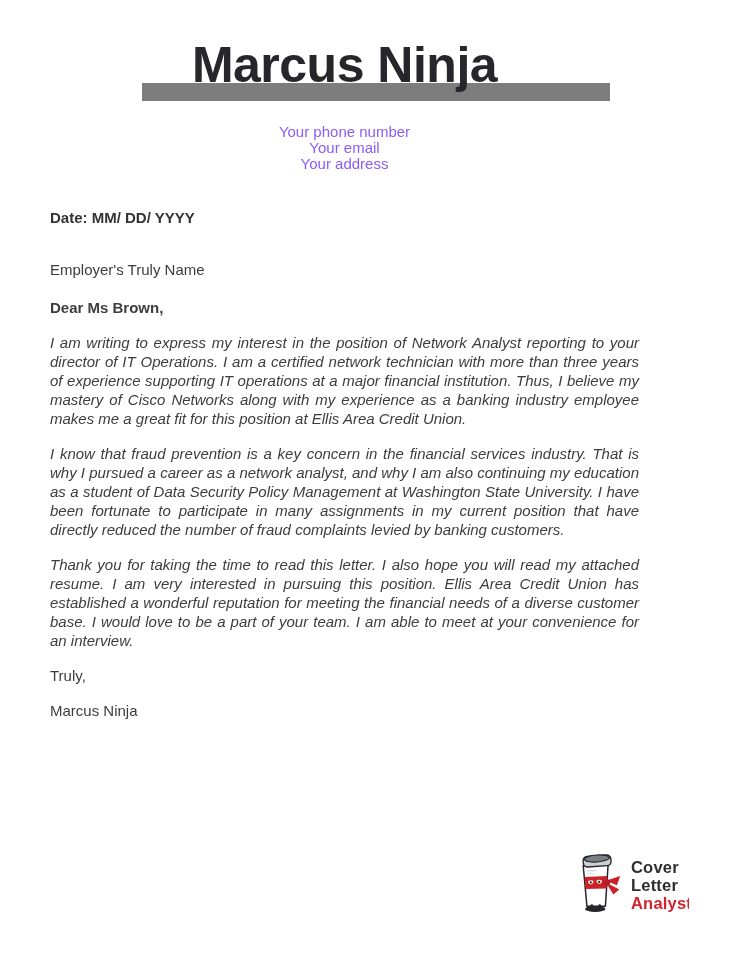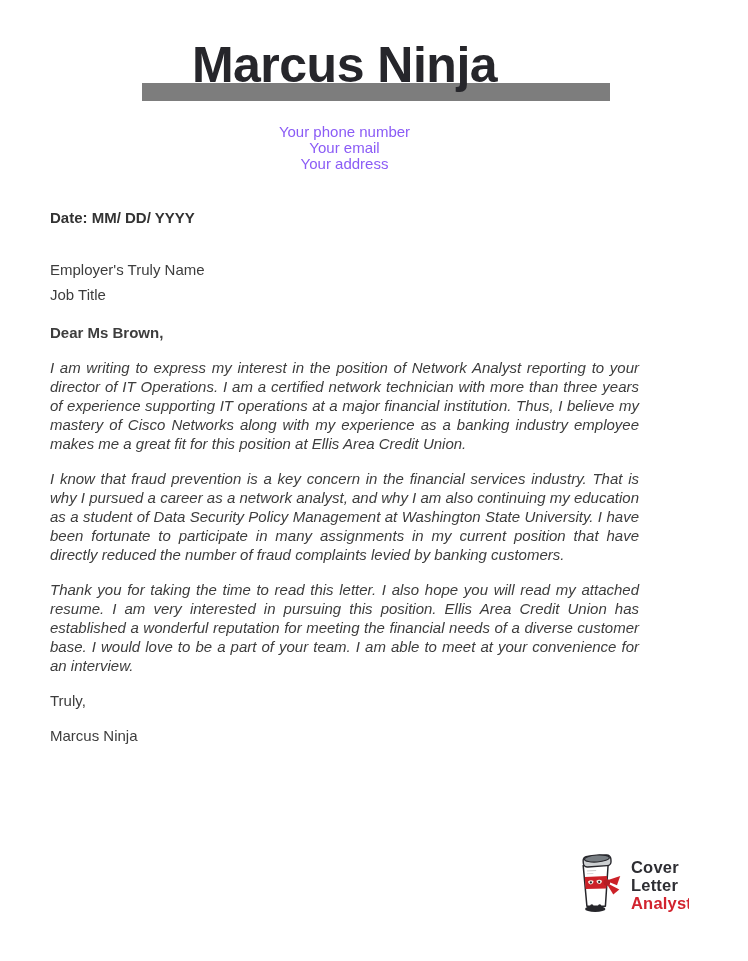--- a/index.html
+++ b/index.html
@@ -128,21 +128,20 @@
     <div>Your phone number</div>
     <div>Your email</div>
     <div>Your address</div>
   </div>
 
   <main class="letter">
     <p class="date-line">Date: MM/ DD/ YYYY</p>
 
     <div class="recipient">
       <div>Employer's Truly Name</div>
-      <div>Job Title</div>
     </div>
 
     <p class="salutation">Dear Ms Brown,</p>
 
     <p class="para">I am writing to express my interest in the position of Network Analyst reporting to your director of IT Operations. I am a certified network technician with more than three years of experience supporting IT operations at a major financial institution. Thus, I believe my mastery of Cisco Networks along with my experience as a banking industry employee makes me a great fit for this position at Ellis Area Credit Union.</p>
     <p class="para">I know that fraud prevention is a key concern in the financial services industry. That is why I pursued a career as a network analyst, and why I am also continuing my education as a student of Data Security Policy Management at Washington State University. I have been fortunate to participate in many assignments in my current position that have directly reduced the number of fraud complaints levied by banking customers.</p>
     <p class="para">Thank you for taking the time to read this letter. I also hope you will read my attached resume. I am very interested in pursuing this position. Ellis Area Credit Union has established a wonderful reputation for meeting the financial needs of a diverse customer base. I would love to be a part of your team. I am able to meet at your convenience for an interview.</p>
 
     <p class="closing">Truly,</p>
     <p class="signature">Marcus Ninja</p>

